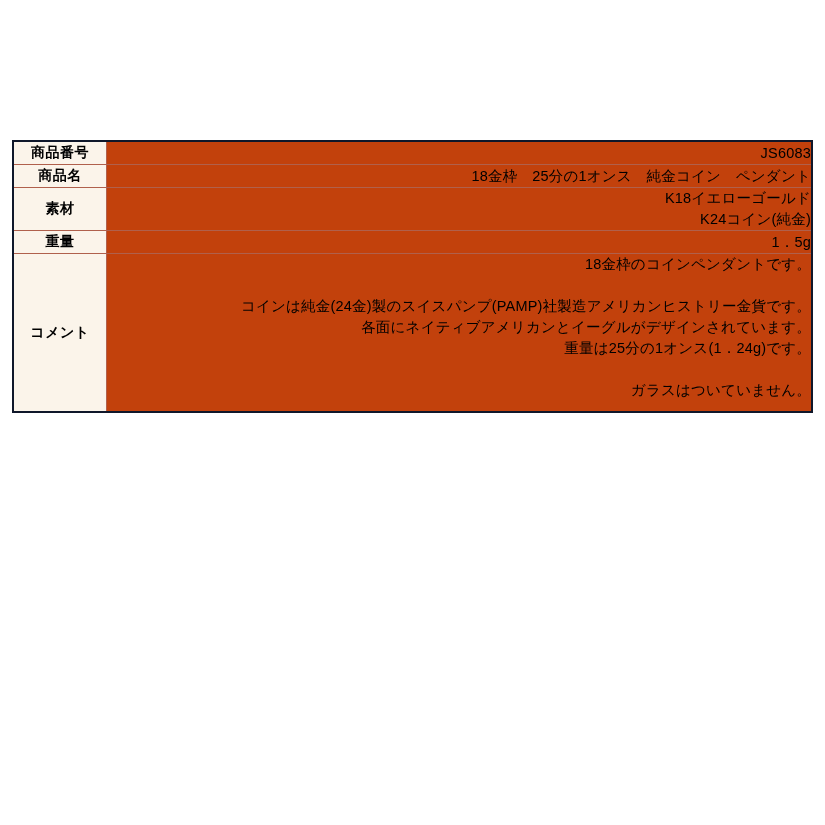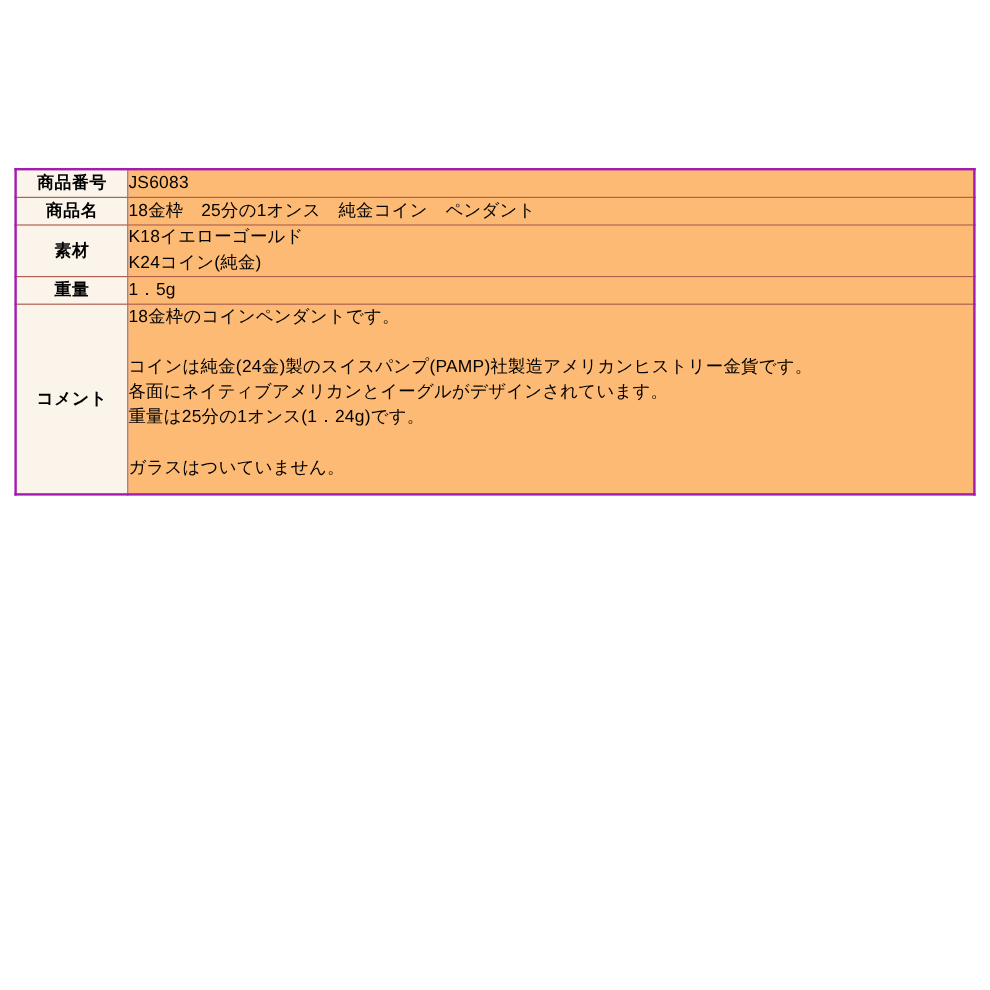--- a/index.html
+++ b/index.html
@@ -40,21 +40,21 @@
     line-height: 20px;
     letter-spacing: 0.5px;
     margin: 0 0 6px 1px;
     color: #000000;
     font-family: "DejaVu Sans", "Liberation Sans", sans-serif;
   }
 
   table.info-table {
     width: 801px;
     border-collapse: collapse;
-    border: 2px solid #a21caf;
+    border: 2px solid #0f172a;
     table-layout: fixed;
     background: #ffffff;
   }
 
   table.info-table td {
     border: 1px solid #b0604c;
     vertical-align: middle;
     padding: 0;
   }
 
@@ -65,22 +65,22 @@
     font-weight: bold;
     font-size: 14px;
     letter-spacing: 0.5px;
     color: #000000;
     font-family: "DejaVu Sans", "Liberation Sans", sans-serif;
     padding: 4px 2px;
     border-right: 1px solid #b0604c;
   }
 
   td.value-cell {
-    background: #fdba74;
-    text-align: left;
+    background: #c2410c;
+    text-align: right;
     font-size: 14.5px;
     line-height: 21px;
     color: #000000;
     padding: 6px 0 6px 8px;
     font-family: "Liberation Sans", "DejaVu Sans", sans-serif;
     white-space: pre-line;
     letter-spacing: 0.2px;
   }
 
   

